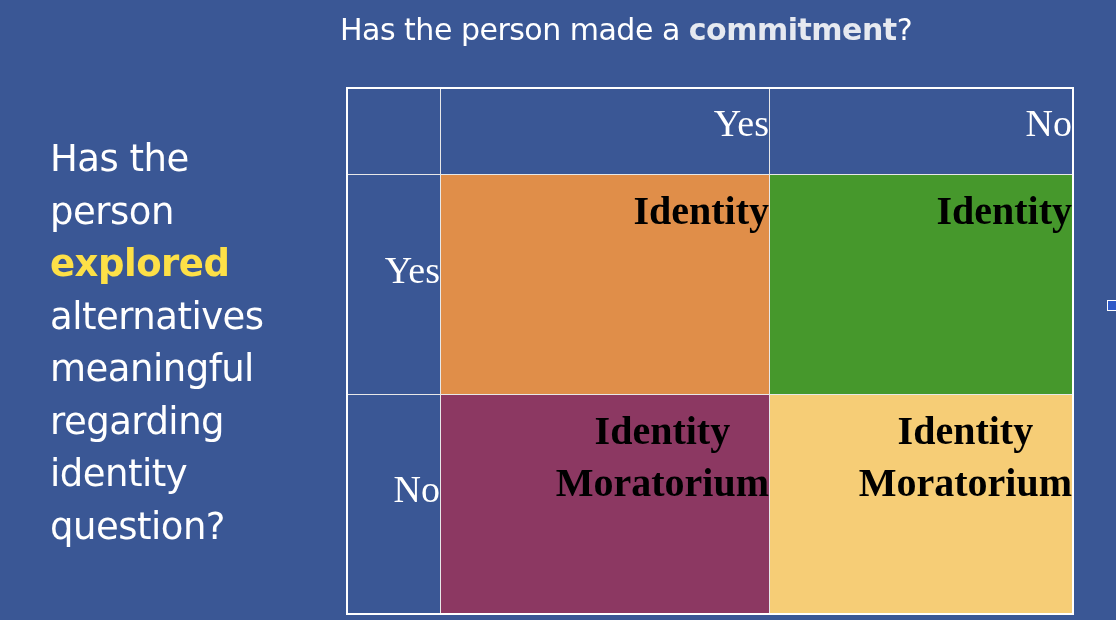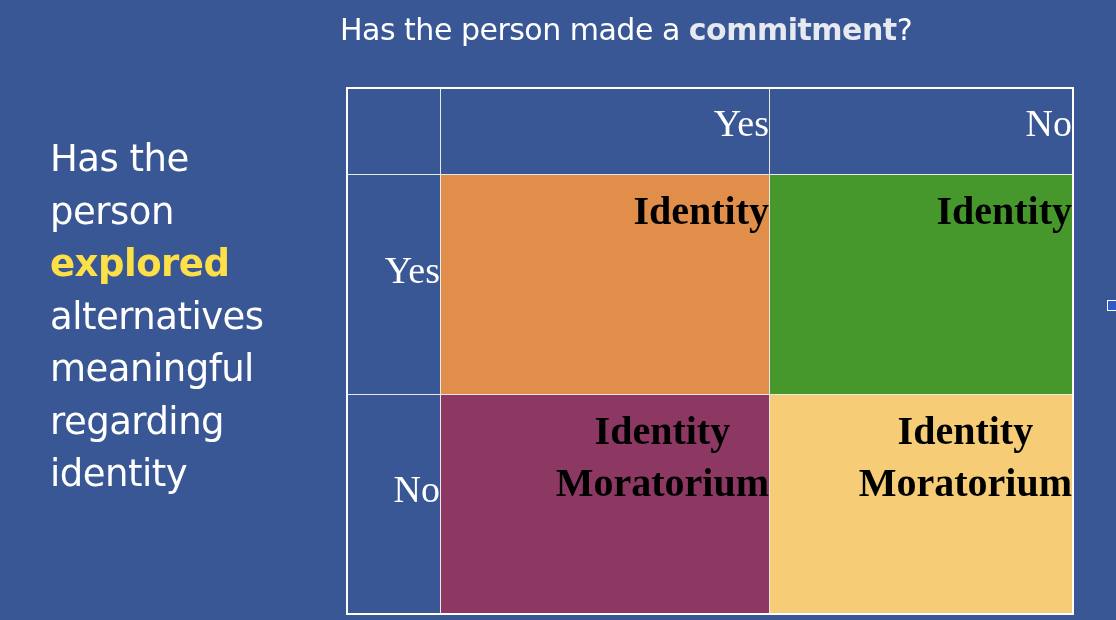--- a/index.html
+++ b/index.html
@@ -66,20 +66,21 @@
 <div class="top-question"><span>Has the person made a </span><span class="bold">commitment</span><span>?</span></div>
 
 <div class="left-question">
   <div>Has the</div>
   <div>person</div>
   <div class="bold">explored</div>
   <div>alternatives</div>
   <div>meaningful</div>
   <div>regarding</div>
   <div>identity</div>
+  <div>question?</div>
 </div>
 
 <div class="matrix">
   <div class="cell head"></div>
   <div class="cell head">
       <span>Yes</span>
     </div>
   <div class="cell head last-col">
       <span>No</span>
     </div>

